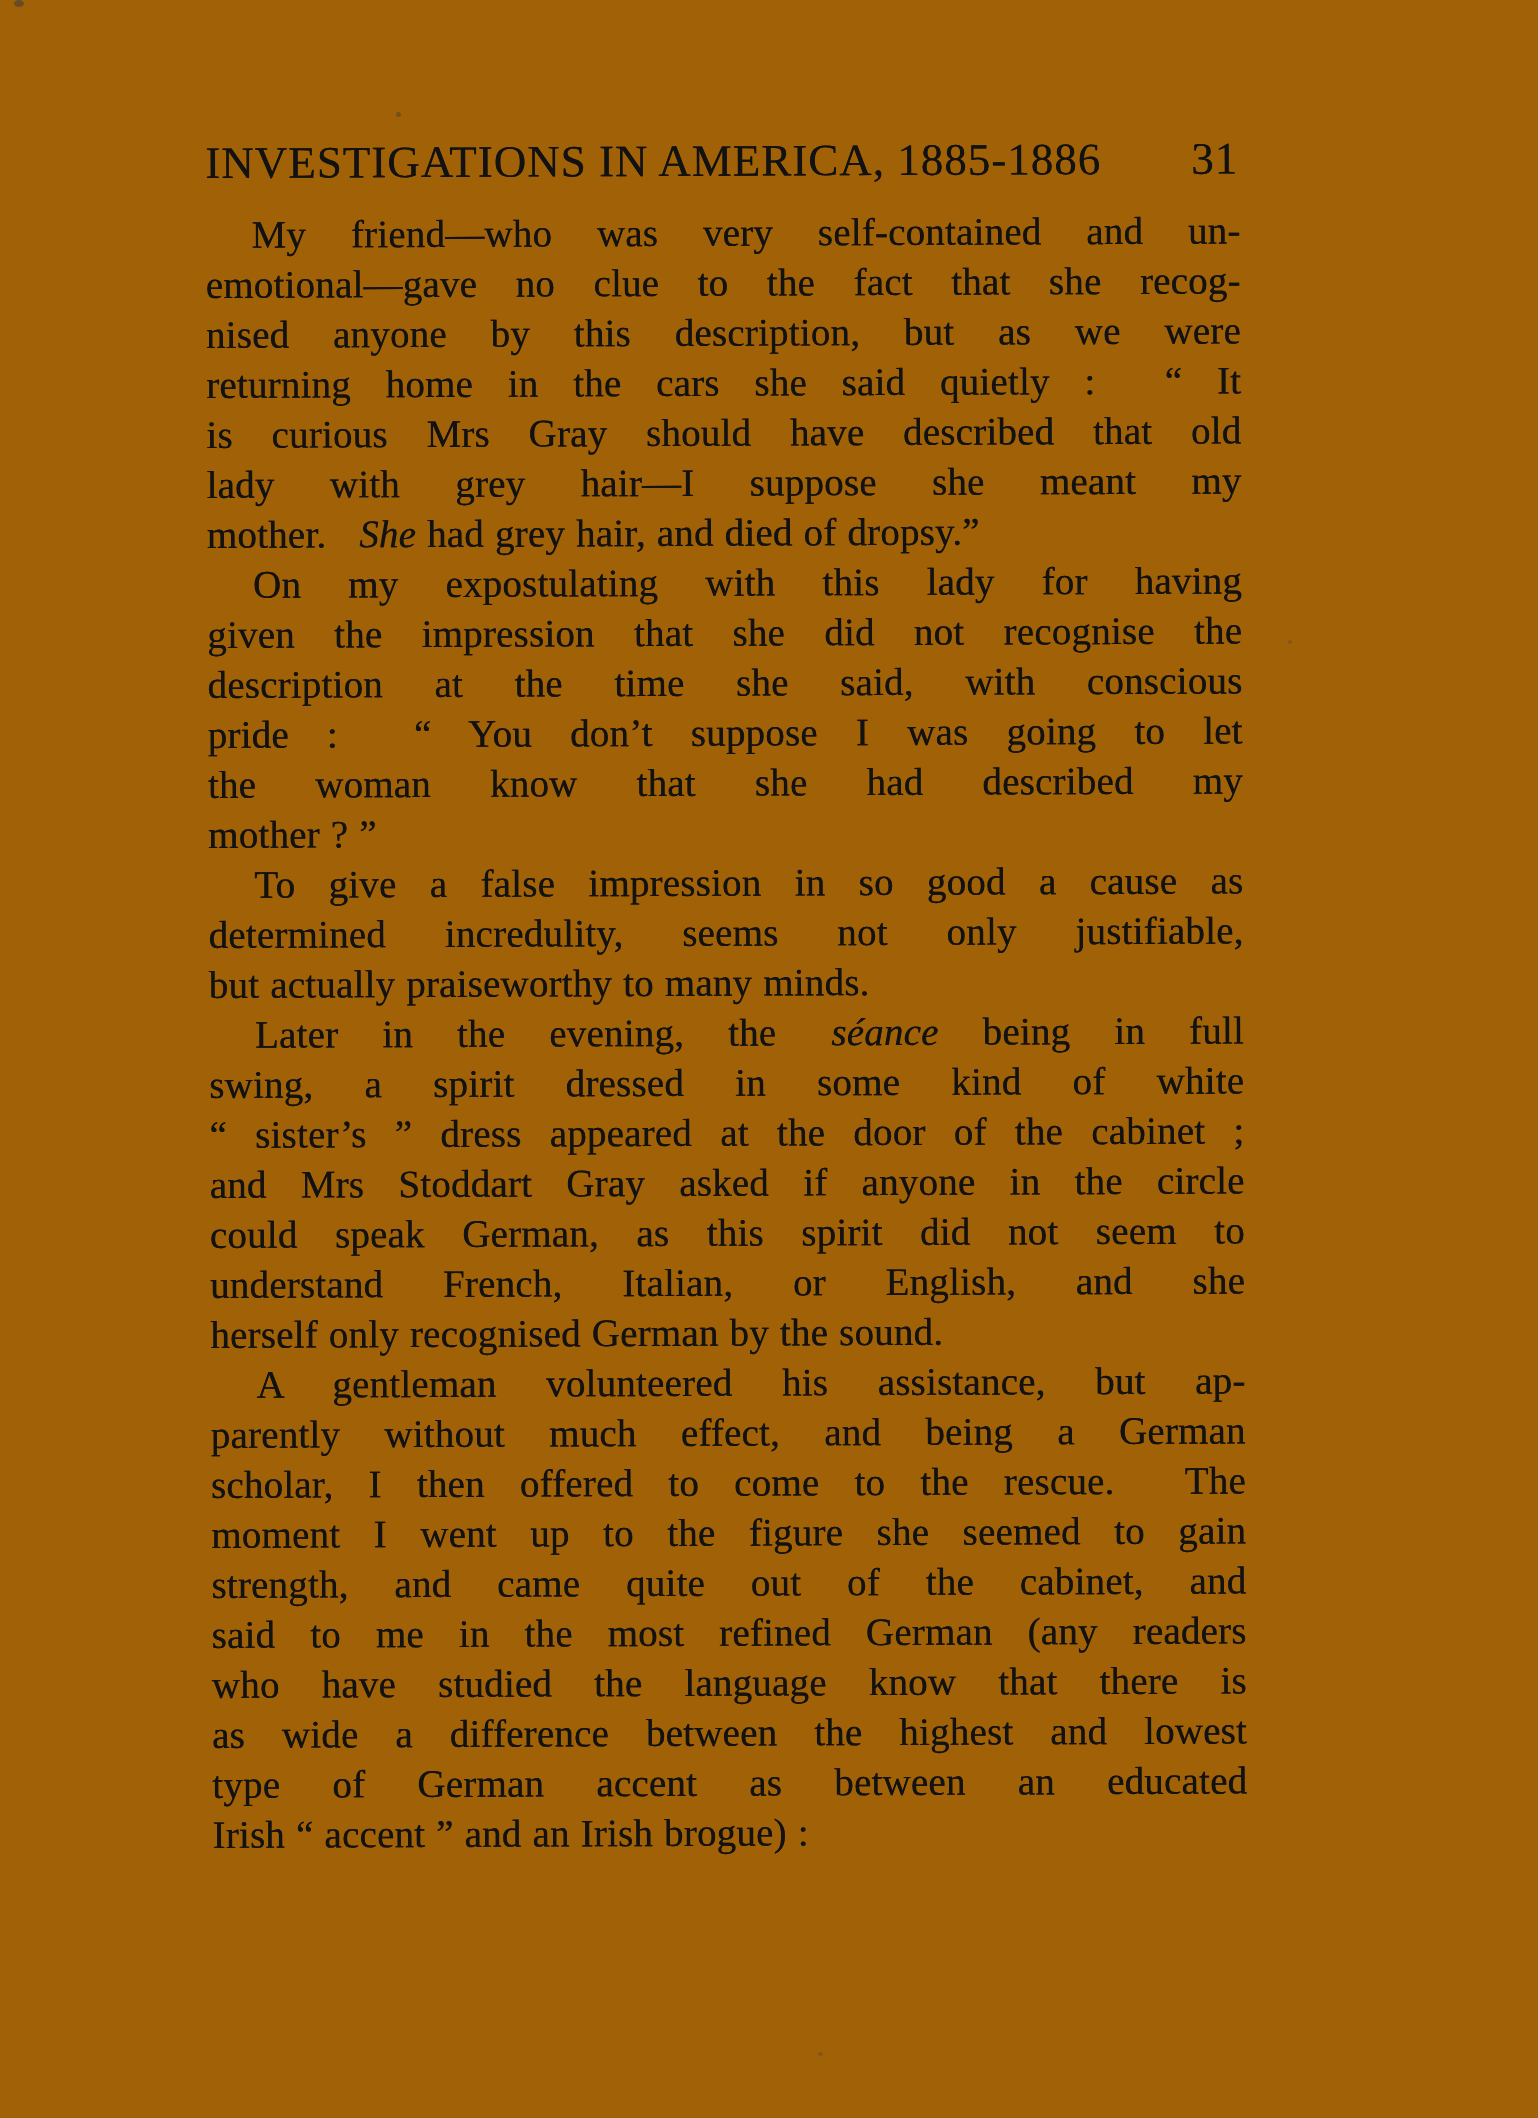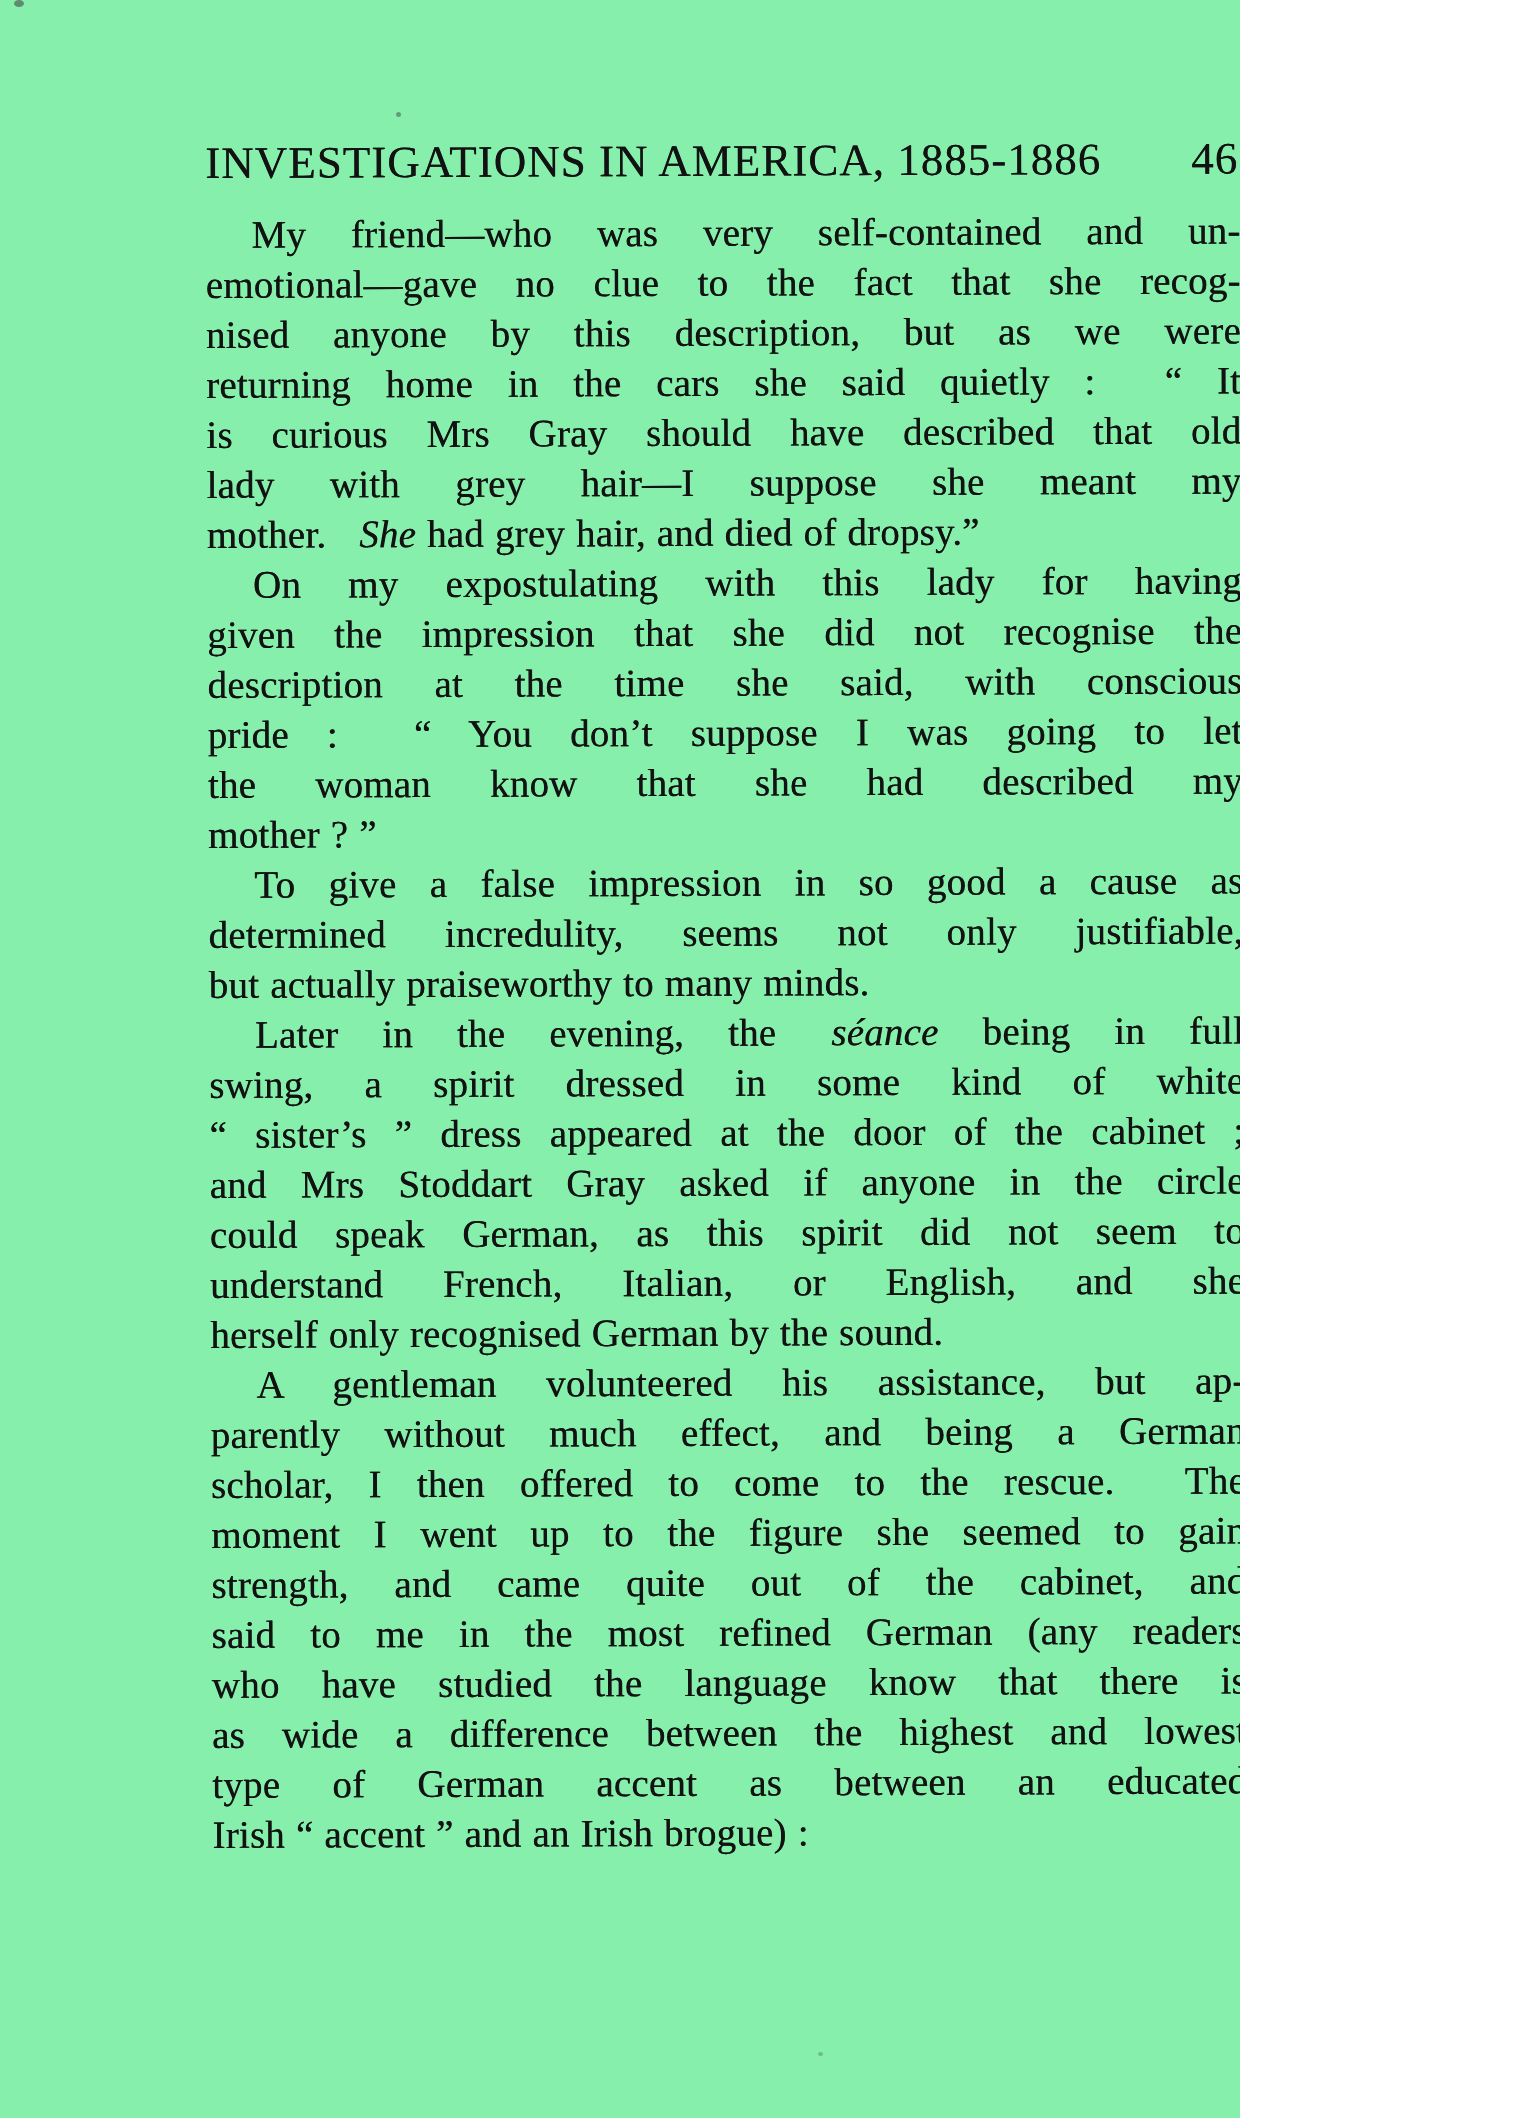--- a/index.html
+++ b/index.html
@@ -8,23 +8,23 @@
   }
   body {
     width: 1538px;
     height: 2118px;
     background: #ffffff;
     font-family: "Liberation Serif", "DejaVu Serif", serif;
     color: #121212;
   }
   .page {
     position: relative;
-    width: 1240px;
+    width: 1538px;
     height: 2118px;
-    background: #86efac;
+    background: #a16207;
     overflow: hidden;
   }
   .content {
     position: absolute;
     left: 205px;
     top: 136px;
     width: 1035px;
     transform: rotate(-0.25deg);
     transform-origin: top left;
     text-shadow: 0.35px 0 0.3px rgba(10,10,10,0.85);
@@ -81,21 +81,21 @@
 <main class="page">
   <span class="speck s1"></span>
   <span class="speck s2"></span>
   <span class="speck s3"></span>
   <span class="speck s4"></span>
 
   <div class="content">
 
     <header class="running-head">
       <span class="rh-title">INVESTIGATIONS IN AMERICA, 1885-1886</span>
-      <span class="rh-page">46</span>
+      <span class="rh-page">31</span>
     </header>
 
     <section class="body-text">
 
       <p class="para">
         <span class="line indent">My friend—who was very self-contained and un-</span>
         <span class="line">emotional—gave no clue to the fact that she recog-</span>
         <span class="line">nised anyone by this description, but as we were</span>
         <span class="line">returning home in the cars she said quietly : &nbsp;“ It</span>
         <span class="line">is curious Mrs Gray should have described that old</span>

